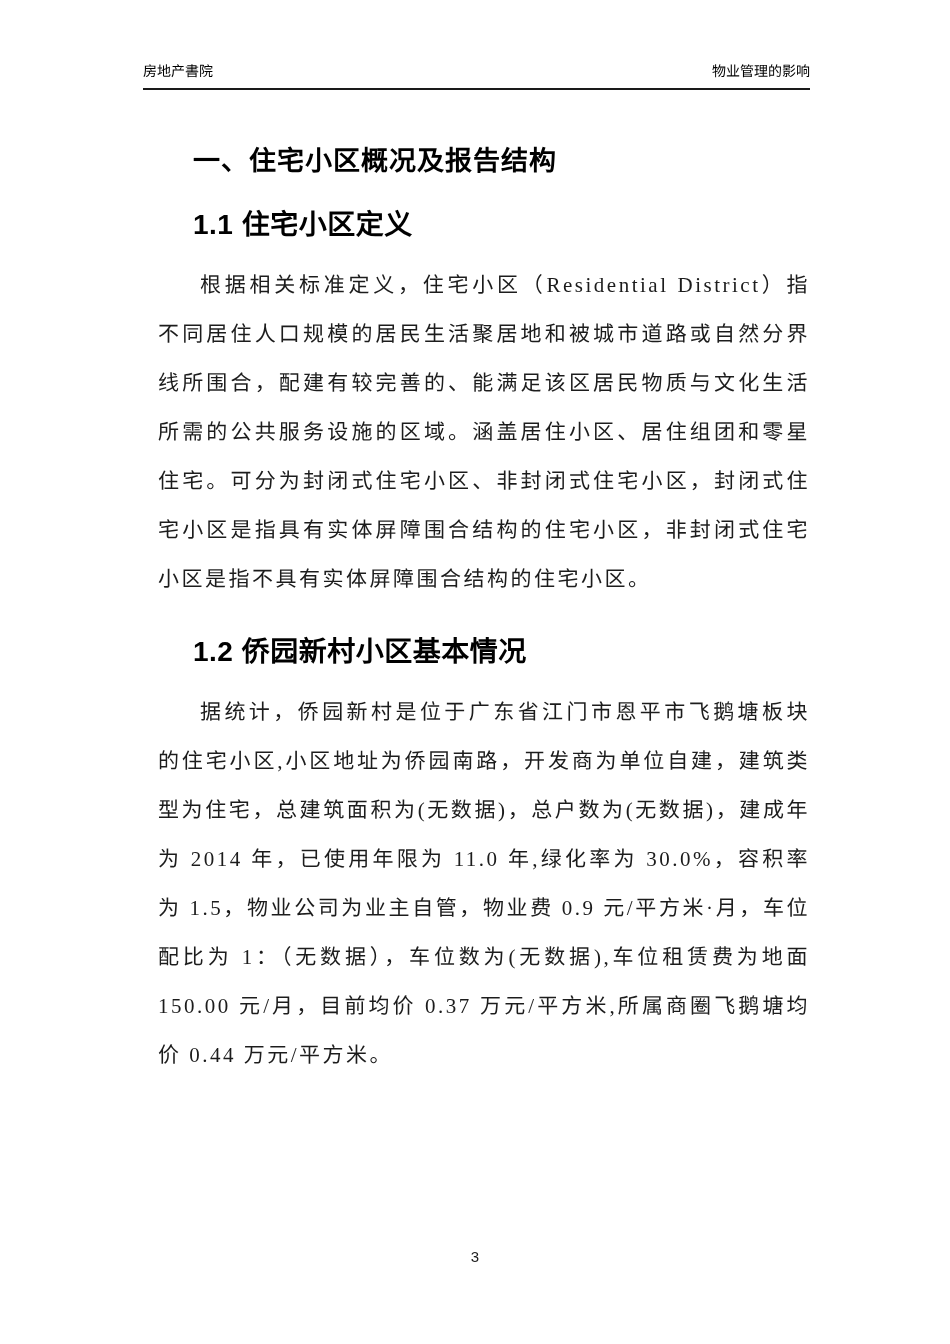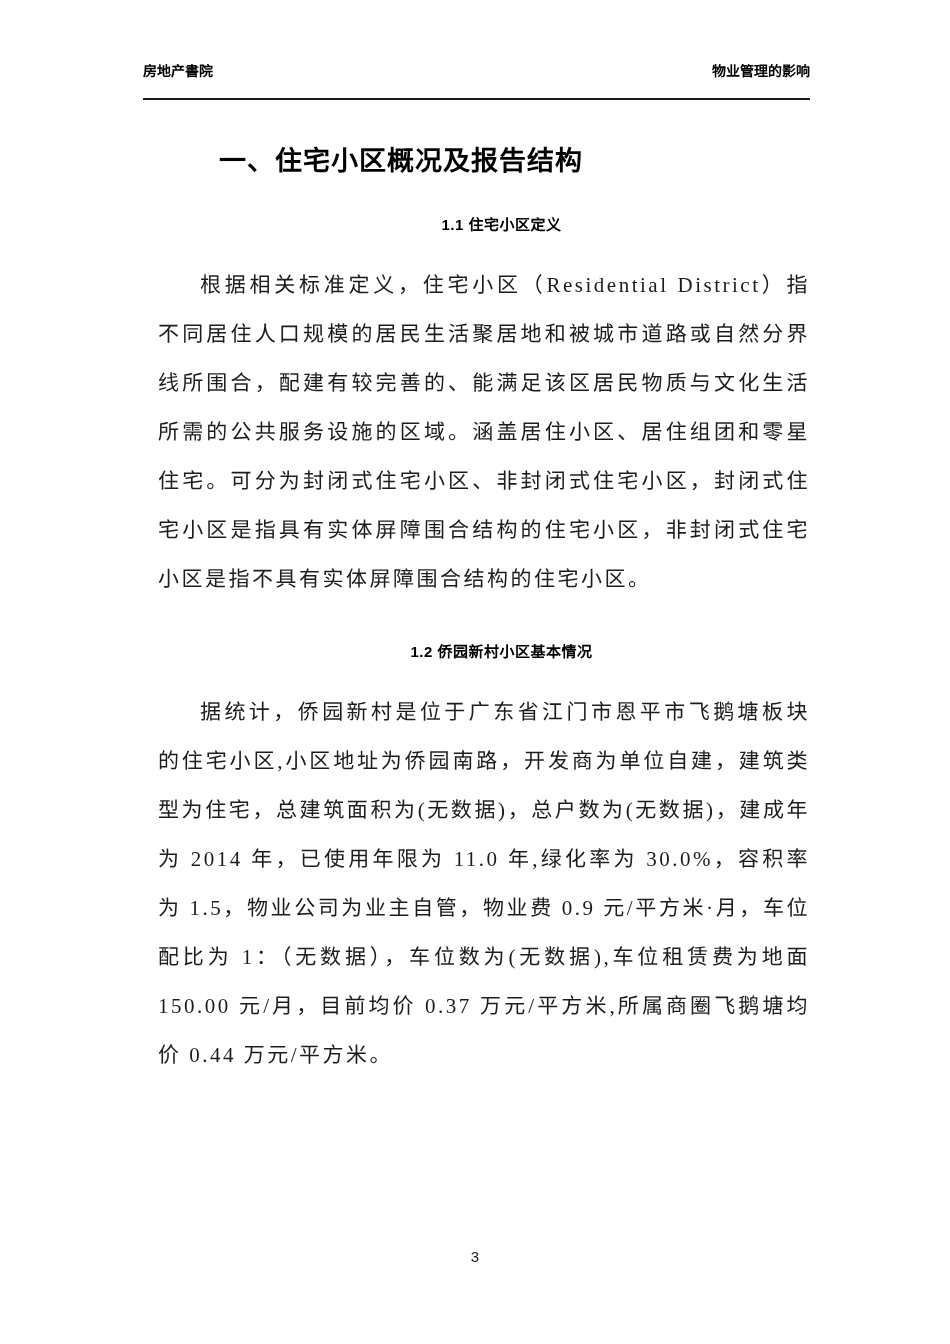--- a/index.html
+++ b/index.html
@@ -22,49 +22,47 @@
     top: 62px;
     left: 143px;
     width: 667px;
     display: flex;
     justify-content: space-between;
     align-items: flex-end;
     font-family: "Liberation Sans", "DejaVu Sans", sans-serif;
     font-size: 14px;
     line-height: 18px;
     color: var(--heading, #000000);
-    padding-bottom: 18px;
+    padding-bottom: 8px;
     border-bottom: 2px solid var(--rule, #1a1a1a);
-    font-weight: bold;
   }
   
   .content {
     position: absolute;
     top: 88px;
     left: 143px;
     width: 667px;
   }
   .chapter-title {
     font-family: "Liberation Sans", "DejaVu Sans", sans-serif;
     font-weight: bold;
     color: var(--heading, #000000);
     font-size: 27px;
     line-height: 32px;
     letter-spacing: 1px;
-    margin: 57px 0 0 76px;
+    margin: 57px 0 0 50px;
   }
   .section-heading {
     font-family: "Liberation Sans", "DejaVu Sans", sans-serif;
     font-weight: bold;
     color: var(--heading, #000000);
-    font-size: 15px;
+    font-size: 28px;
     line-height: 28px;
     letter-spacing: 0.5px;
     margin: 34px 0 0 50px;
-    text-align: center;
   }
   .body-paragraph {
     font-family: "Liberation Serif", "DejaVu Serif", serif;
     font-size: 21px;
     line-height: 49px;
     letter-spacing: 2.5px;
     text-align: justify;
     text-indent: 2em;
     color: var(--text, #1c1c1c);
     margin: 22px 0 0 15px;

